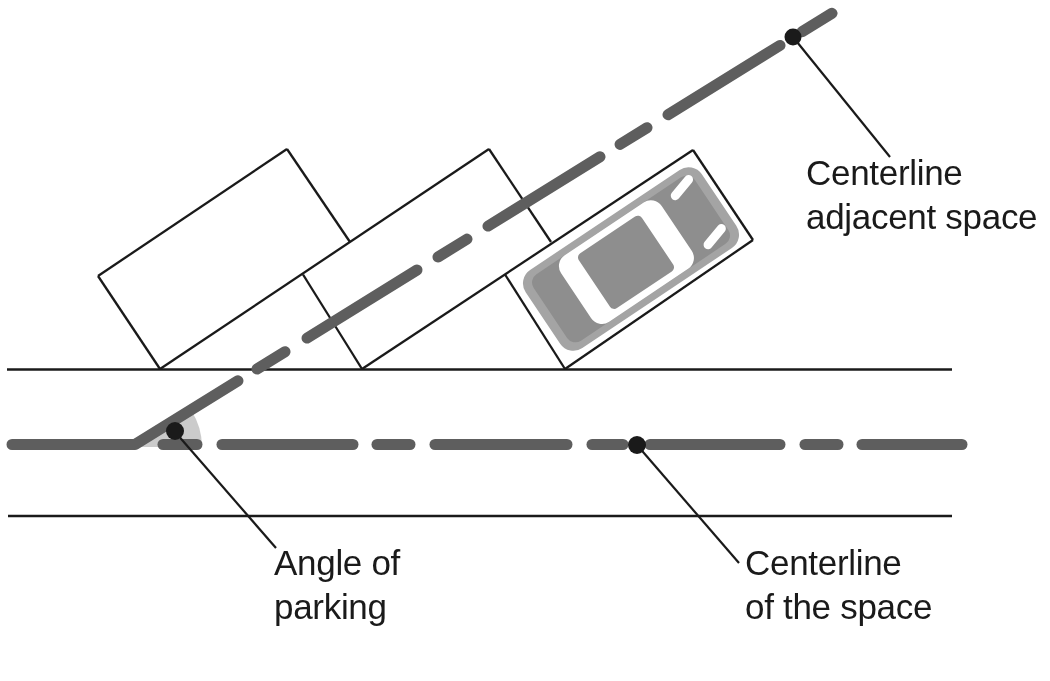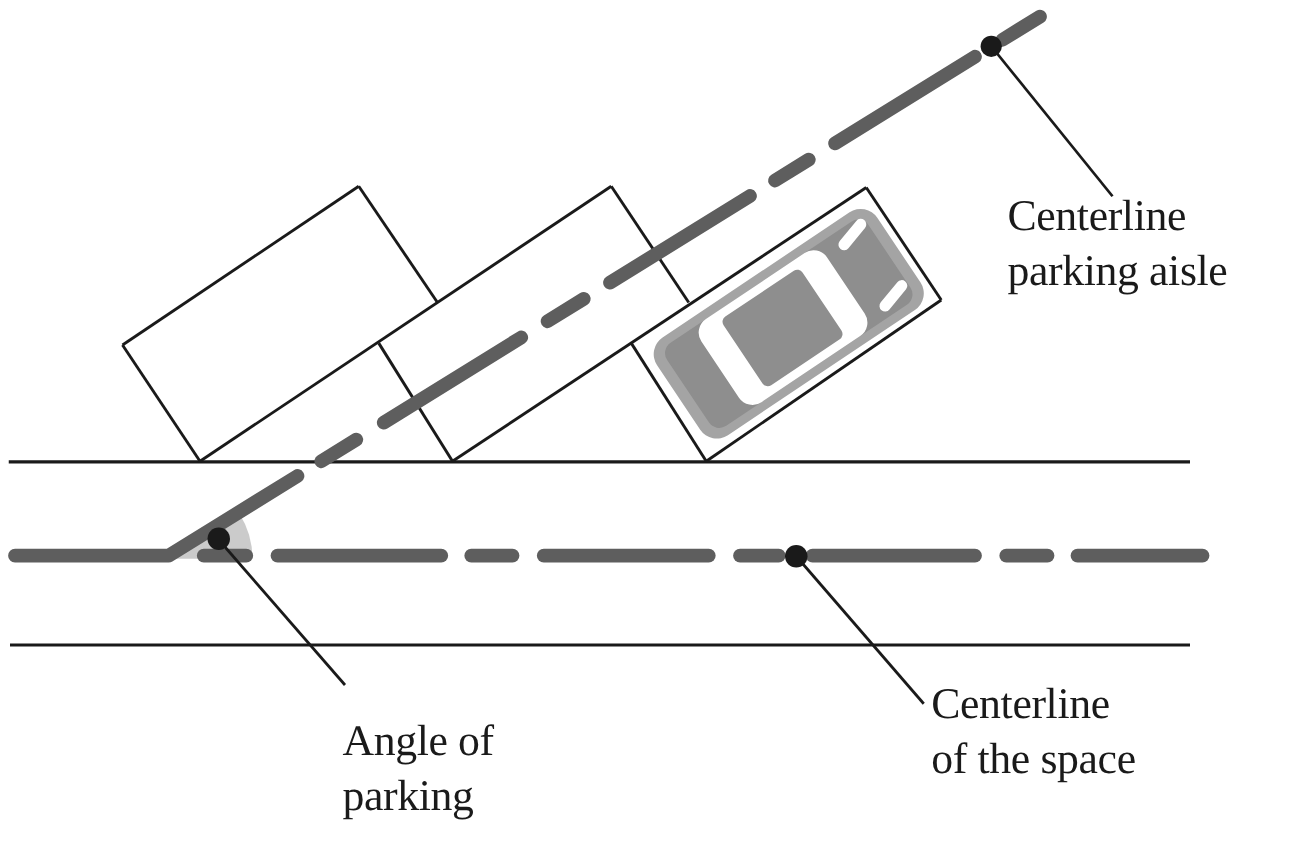--- a/index.html
+++ b/index.html
@@ -1,21 +1,21 @@
 <!DOCTYPE html>
 <html style="--background: #ffffff; --outline: #1a1a1a; --centerline: #5e5e5e; --angle-wedge: #cbcbcb; --car-body: #a4a4a4; --car-detail: #8e8e8e; --car-glass: #ffffff; --text: #1a1a1a;"><head>
 <meta charset="utf-8">
 <style>
   html,body{margin:0;padding:0;background:#fff;}
   #stage{
     position:relative;
     width:1050px;height:681px;
     background:var(--background,#fff);
     overflow:hidden;
-    font-family:Liberation Serif, serif;
+    font-family:Liberation Sans, sans-serif;
   }
   #diagram-svg{position:absolute;left:0;top:0;width:1050px;height:681px;}
   .aisle-edge{stroke:var(--outline,#1a1a1a);stroke-width:2.5;fill:none;}
   .stripe{stroke:var(--outline,#1a1a1a);stroke-width:2.3;fill:none;}
   .cline{stroke:var(--centerline,#5e5e5e);stroke-width:11;stroke-linecap:round;stroke-linejoin:round;fill:none;}
   .leader{stroke:var(--outline,#1a1a1a);stroke-width:2.2;fill:none;}
   .dot{fill:var(--outline,#1a1a1a);}
   .wedge{fill:var(--angle-wedge,#cbcbcb);}
   .label{
     position:absolute;
@@ -89,24 +89,24 @@
       <line class="leader" x1="176" y1="433" x2="276" y2="548"></line>
       <circle class="dot" cx="175" cy="431" r="9"></circle>
 
       <line class="leader" x1="637" y1="445" x2="739" y2="563"></line>
       <circle class="dot" cx="637" cy="445" r="9"></circle>
     </g>
   </svg>
 
   <div class="label" style="left:806px;top:151px;">
     <div>Centerline</div>
-    <div>parking aisle</div>
+    <div>adjacent space</div>
   </div>
 
-  <div class="label" style="left:274px;top:571px;">
+  <div class="label" style="left:274px;top:541px;">
     <div>Angle of</div>
     <div>parking</div>
   </div>
 
   <div class="label" style="left:745px;top:541px;">
     <div>Centerline</div>
     <div>of the space</div>
   </div>
 
 </div>

